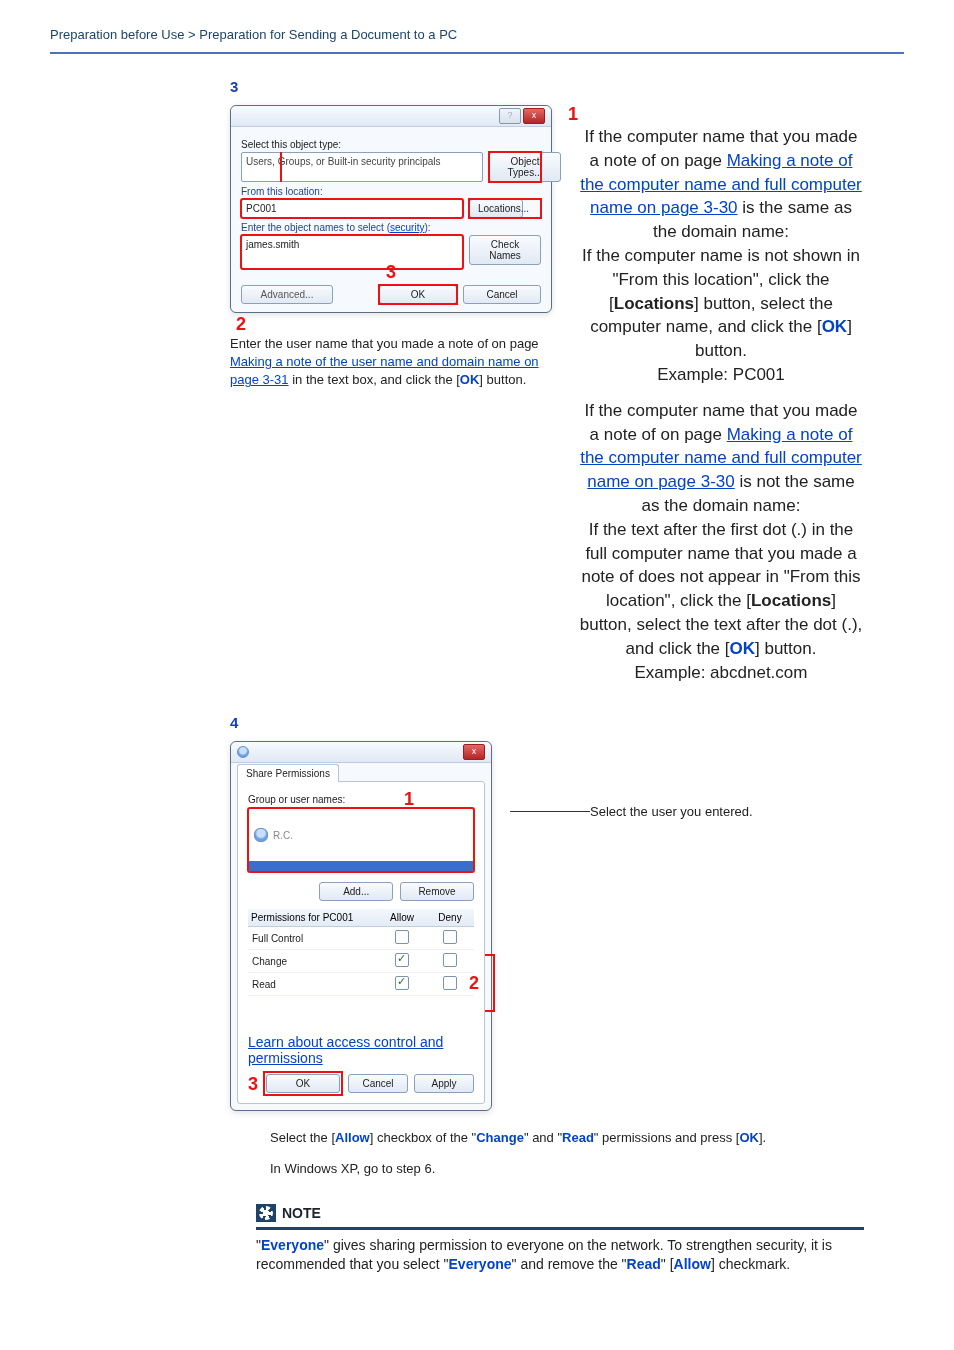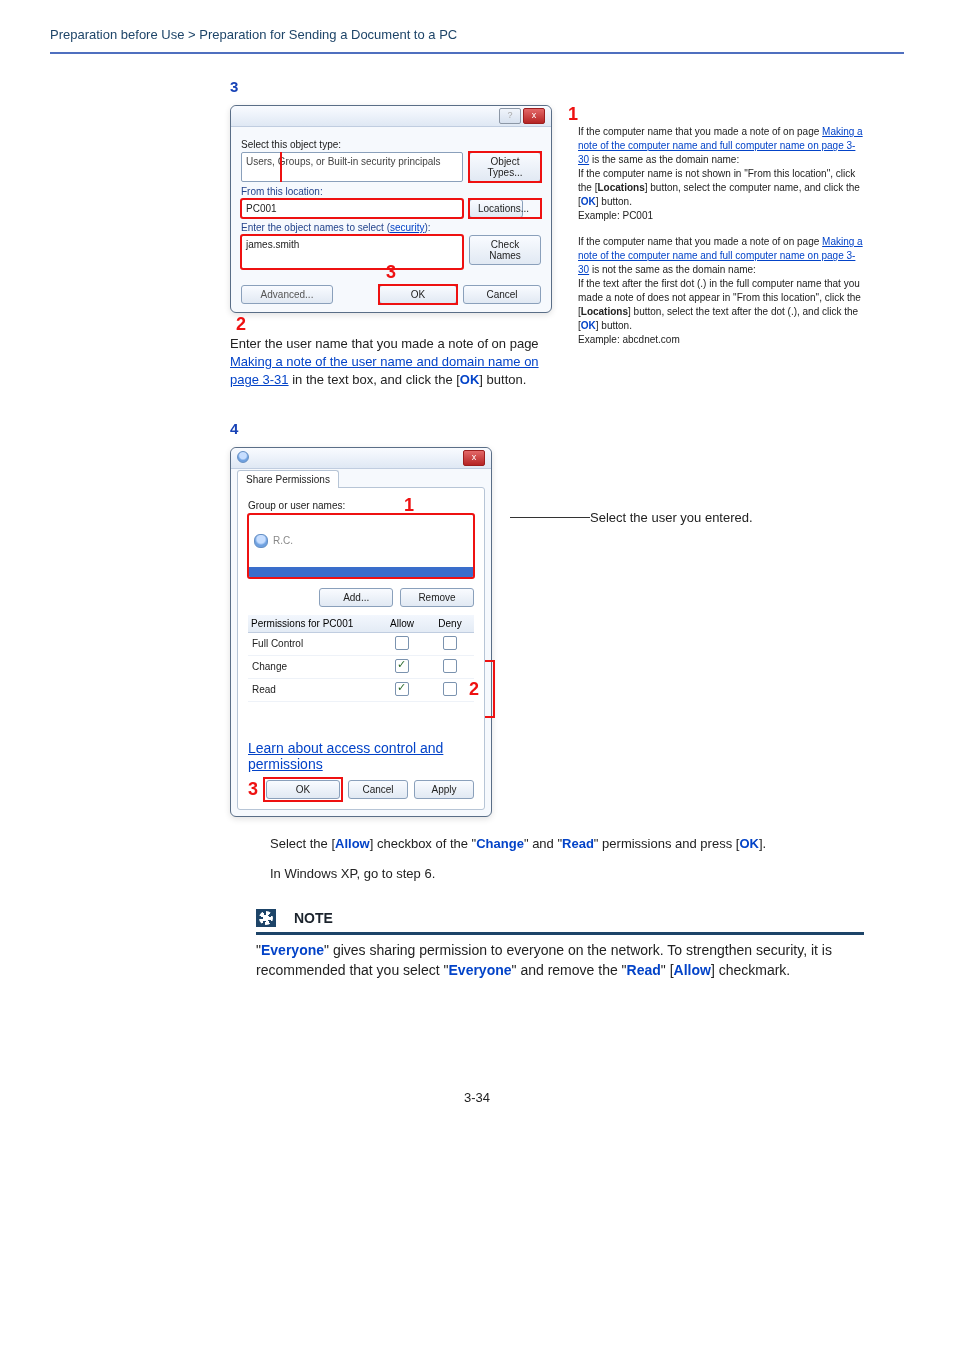--- a/index.html
+++ b/index.html
@@ -95,21 +95,21 @@
   .permtable th { font-weight:normal; color:#000; padding:3px; background: linear-gradient(#f3f7fd,#e3ebf5); border-bottom:1px solid #c0cde0; }
   .permtable td { padding:3px 4px; border-bottom:1px solid #eef2f8; }
   .chk { width:12px; height:12px; border:1px solid #7b93af; border-radius:2px; display:inline-block; background:#fff; position:relative; }
   .chk.checked::after { content:"✓"; position:absolute; left:1px; top:-2px; font-size:11px; color:#2b6a2b; }
   .permlearn { color:#0343c8; text-decoration:underline; font-size:14px; margin: 8px 0 6px 0; display:block; }
 
   .note-box {
     margin-top: 26px;
   }
   .note-head {
-    display:inline-flex; align-items:center; gap:18px;
+    display:inline-flex; align-items:center; gap:6px;
     padding-bottom: 2px;
   }
   .note-icon {
     width: 20px; height: 18px;
     display:inline-block;
     position:relative;
   }
   .note-icon .bg { position:absolute; inset:0; background:#1d4468; }
   .note-icon .gear {
     position:absolute; left:3px; top:2px; width:14px; height:14px; border-radius:50%;
@@ -161,21 +161,21 @@
                 <div class="winbtn close">x</div>
               </div>
             </div>
             <div class="dlgbody">
               <div class="fieldlabel">Select this object type:</div>
               <div style="display:flex; gap:6px;">
                 <div class="textfield muted" style="flex:1; position:relative;">
                   <span>Users, Groups, or Built-in security principals</span>
                   <span style="position:absolute; left:38px; top:-1px; bottom:-1px; width:2px; background:#e11;"></span>
                 </div>
-                <div style="width:72px;" class="hl-red">
+                <div style="width:52px;" class="hl-red">
                   <div class="btn" style="width:72px; box-sizing:border-box;">Object Types...</div>
                 </div>
               </div>
 
               <div class="fieldlabel" style="color:#24448c;">From this location:</div>
               <div style="display:flex; gap:6px;">
                 <div class="textfield hl-red" style="flex:1;">PC001</div>
                 <div style="width:72px;" class="hl-red">
                   <div class="btn" style="width:54px; box-sizing:border-box;">Locations...</div>
                 </div>
@@ -206,21 +206,21 @@
           <span class="callout-num" style="position:absolute; left:6px; bottom:-20px;">2</span>
         </div>
 
         <div class="body-text" style="margin-top:22px; font-size:13px;">
           <span>Enter the user name that you made a note of on page </span>
           <span class="link">Making a note of the user name and domain name on page 3-31</span>
           <span> in the text box, and click the [</span><span class="bold" style="color:#0343c8">OK</span><span>] button.</span>
         </div>
       </div>
 
-      <div class="step3-text body-text" style="font-size:10px; padding-top:20px;">
+      <div class="step3-text body-text" style="font-size:17px; padding-top:20px;text-align:center;">
         <p style="margin:0 0 2px 0;">
           <span>If the computer name that you made a note of on page </span>
           <span class="link">Making a note of the computer name and full computer name on page 3-30</span>
           <span> is the same as the domain name:</span><br>
           <span>If the computer name is not shown in "From this location", click the [</span><span class="red bold" style="text-decoration:none">Locations</span><span>] button, select the computer name, and click the [</span><span style="color:#0343c8; font-weight:bold;">OK</span><span>] button.</span><br>
           <span>Example: PC001</span>
         </p>
 
         <p style="margin:12px 0 0 0;">
           <span>If the computer name that you made a note of on page </span>

